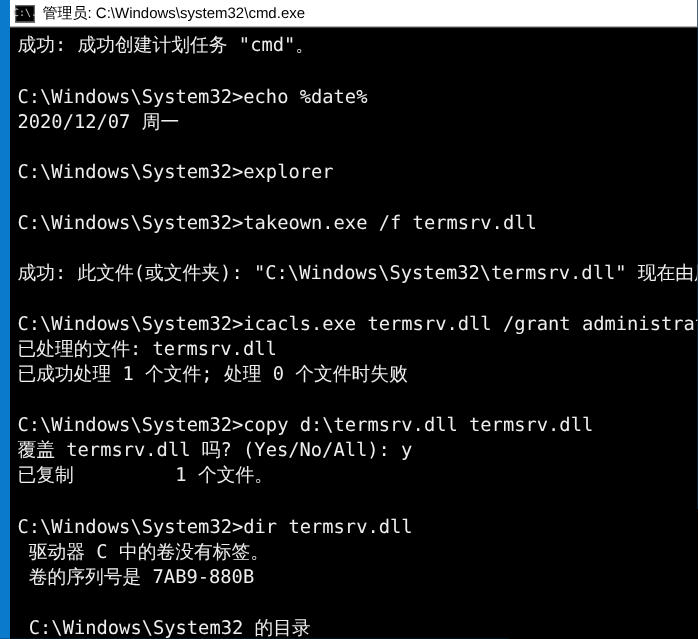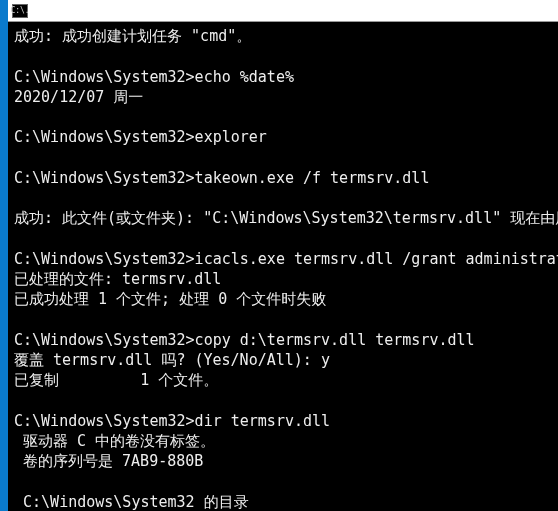--- a/index.html
+++ b/index.html
@@ -56,15 +56,16 @@
     font-family: "NSimSun", "SimSun", "Consolas", monospace;
   }
   .line { white-space: pre; }
 </style>
 </head>
 <body>
 
 <div class="window">
   <div class="titlebar">
     <span class="titlebar-icon">C:\.</span>
+    <span>管理员: C:\Windows\system32\cmd.exe</span>
   </div>
   <div class="terminal" id="terminal"><div class="line">成功: 成功创建计划任务 "cmd"。</div><div class="line">&nbsp;</div><div class="line">C:\Windows\System32&gt;echo %date%</div><div class="line">2020/12/07 周一</div><div class="line">&nbsp;</div><div class="line">C:\Windows\System32&gt;explorer</div><div class="line">&nbsp;</div><div class="line">C:\Windows\System32&gt;takeown.exe /f termsrv.dll</div><div class="line">&nbsp;</div><div class="line">成功: 此文件(或文件夹): "C:\Windows\System32\termsrv.dll" 现在由用户 "</div><div class="line">&nbsp;</div><div class="line">C:\Windows\System32&gt;icacls.exe termsrv.dll /grant administrators:F</div><div class="line">已处理的文件: termsrv.dll</div><div class="line">已成功处理 1 个文件; 处理 0 个文件时失败</div><div class="line">&nbsp;</div><div class="line">C:\Windows\System32&gt;copy d:\termsrv.dll termsrv.dll</div><div class="line">覆盖 termsrv.dll 吗? (Yes/No/All): y</div><div class="line">已复制         1 个文件。</div><div class="line">&nbsp;</div><div class="line">C:\Windows\System32&gt;dir termsrv.dll</div><div class="line"> 驱动器 C 中的卷没有标签。</div><div class="line"> 卷的序列号是 7AB9-880B</div><div class="line">&nbsp;</div><div class="line"> C:\Windows\System32 的目录</div></div>
 </div>
 
 </body></html>

